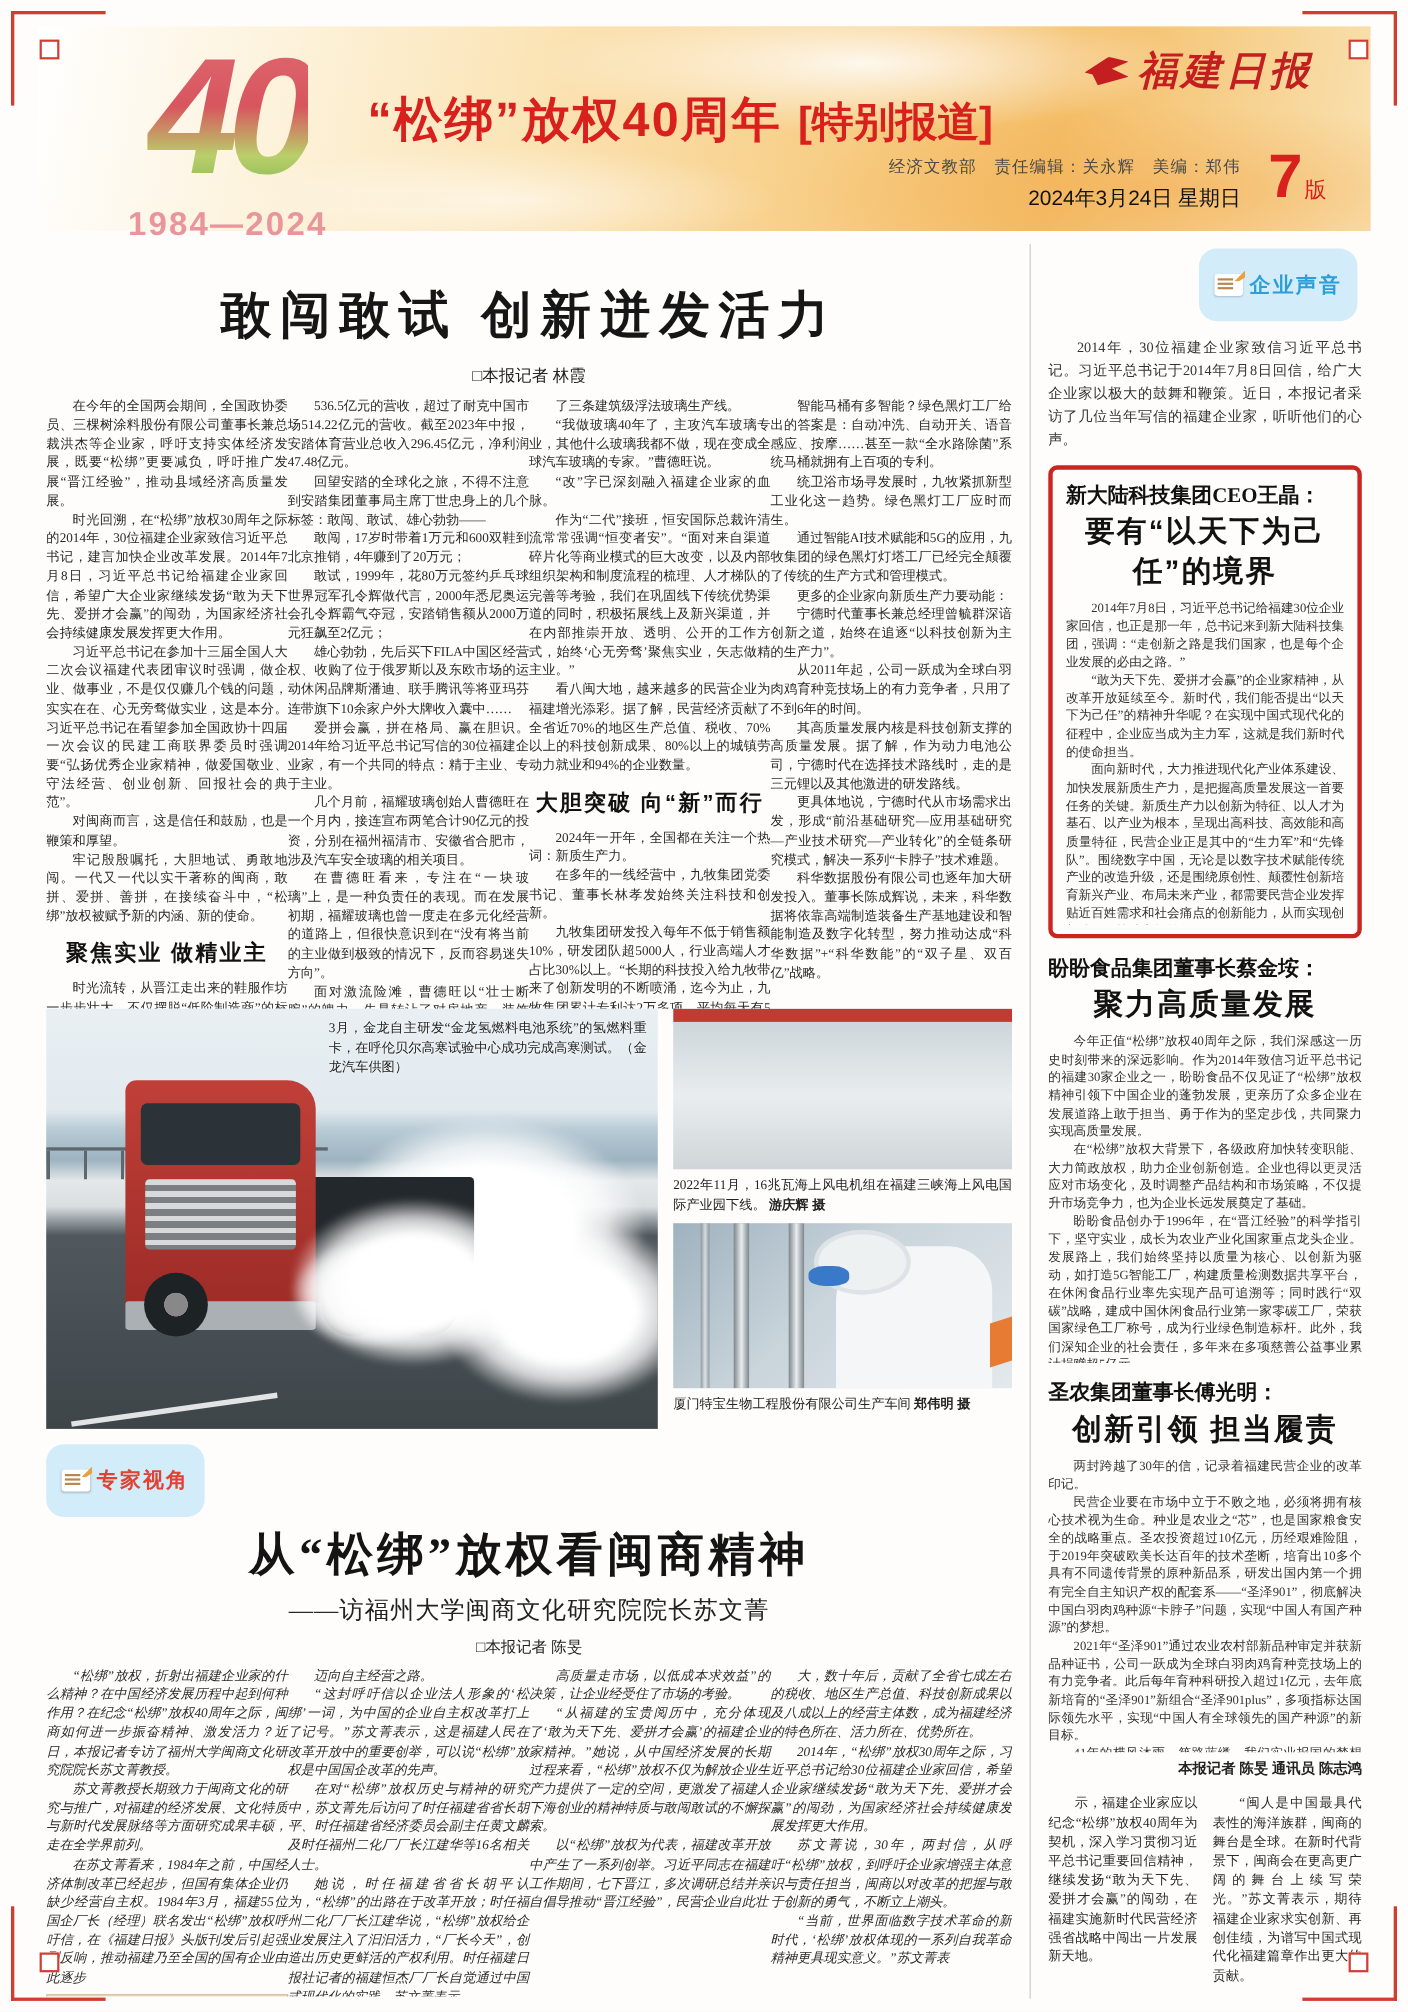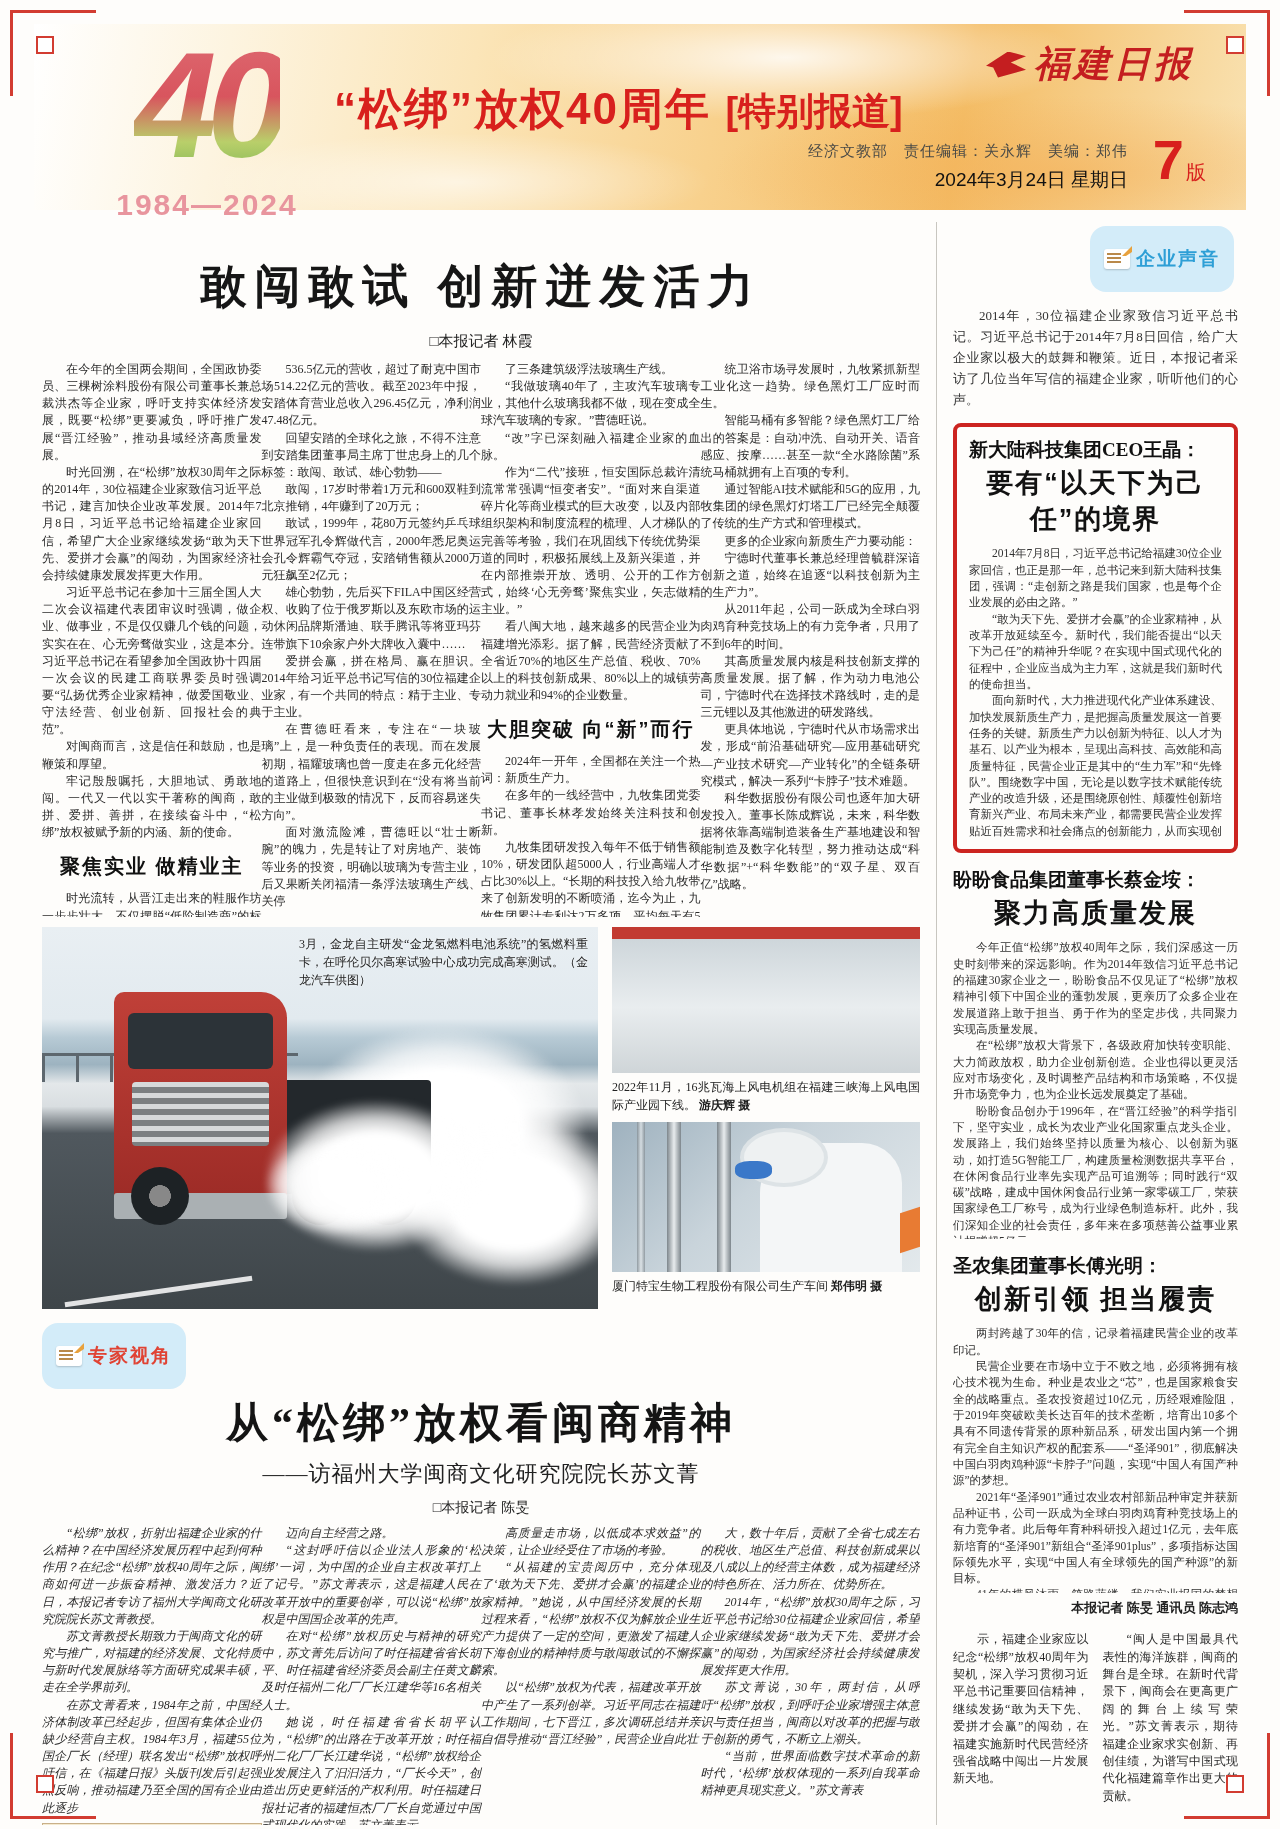--- a/index.html
+++ b/index.html
@@ -54,21 +54,21 @@
   h1.mainhead{margin:0;font-family:"Liberation Sans",sans-serif;font-size:46px;
     letter-spacing:8px;color:#161616;}
   .byline{margin:14px 0 10px;font-size:15px;color:#222;text-align:center;font-family:"Liberation Sans",sans-serif;}
   .cols{display:flex;gap:0;}
   .tcol{flex:1 1 0;min-width:0;}
   .article-cols{height:556px;overflow:hidden;margin-top:6px;}
   .para{margin:0;text-indent:2em;text-align:justify;font-size:12px;line-height:1.43;color:#2a2a2a;}
   .col-subhead{margin:12px 0 10px;text-align:center;font-family:"Liberation Sans",sans-serif;
     font-size:20px;color:#111;letter-spacing:2px;}
   
-  .photos{display:flex;gap:14px;margin-top:10px;height:382px;}
+  .photos{display:flex;gap:14px;height:382px;}
   .photo-truck{position:relative;width:556px;flex:0 0 auto;overflow:hidden;background:
     linear-gradient(180deg,#e9eff3 0%,#e2eaef 24%,#b7cad5 29%,#9db3c0 36%,#e4e8ea 41%,#d9dee1 47%,#50585e 54%,#3e4549 100%);}
   .rail{position:absolute;left:0;top:33%;width:46%;height:3px;background:#5d676e;}
   .rail:before{content:"";position:absolute;left:0;top:3px;width:100%;height:26px;
     background:repeating-linear-gradient(90deg,#5d676e 0 3px,transparent 3px 34px);}
   .cab{position:absolute;left:13%;top:17%;width:31%;height:56%;background:linear-gradient(180deg,#c04038,#9c2b26);border-radius:10px 26px 4px 4px;}
   .cab .win{position:absolute;left:8%;top:10%;width:84%;height:26%;background:#2c3338;border-radius:6px;}
   .cab .grille{position:absolute;left:10%;top:42%;width:80%;height:30%;
     background:repeating-linear-gradient(180deg,#d7d9da 0 5px,#7c7f81 5px 11px);border-radius:4px;}
   .cab .bumper{position:absolute;left:0;bottom:-6%;width:100%;height:12%;background:#aab0b3;border-radius:3px;}
@@ -185,37 +185,38 @@
             <h3 class="col-subhead">聚焦实业 做精业主</h3>
             <p class="para">时光流转，从晋江走出来的鞋服作坊一步步壮大，不仅摆脱“低阶制造商”的标签，还能与国际运动顶尖品牌掰手腕。</p>
           </div>
           <div class="tcol">
             <p class="para">536.5亿元的营收，超过了耐克中国市场514.22亿元的营收。截至2023年中报，安踏体育营业总收入296.45亿元，净利润47.48亿元。</p>
             <p class="para">回望安踏的全球化之旅，不得不注意到安踏集团董事局主席丁世忠身上的几个标签：敢闯、敢试、雄心勃勃——</p>
             <p class="para">敢闯，17岁时带着1万元和600双鞋到北京推销，4年赚到了20万元；</p>
             <p class="para">敢试，1999年，花80万元签约乒乓球世界冠军孔令辉做代言，2000年悉尼奥运会孔令辉霸气夺冠，安踏销售额从2000万元狂飙至2亿元；</p>
             <p class="para">雄心勃勃，先后买下FILA中国区经营权、收购了位于俄罗斯以及东欧市场的运动休闲品牌斯潘迪、联手腾讯等将亚玛芬连带旗下10余家户外大牌收入囊中……</p>
             <p class="para">爱拼会赢，拼在格局、赢在胆识。2014年给习近平总书记写信的30位福建企业家，有一个共同的特点：精于主业、专于主业。</p>
+            <p class="para">几个月前，福耀玻璃创始人曹德旺在一个月内，接连宣布两笔合计90亿元的投资，分别在福州福清市、安徽省合肥市，涉及汽车安全玻璃的相关项目。</p>
             <p class="para">在曹德旺看来，专注在“一块玻璃”上，是一种负责任的表现。而在发展初期，福耀玻璃也曾一度走在多元化经营的道路上，但很快意识到在“没有将当前的主业做到极致的情况下，反而容易迷失方向”。</p>
             <p class="para">面对激流险滩，曹德旺以“壮士断腕”的魄力，先是转让了对房地产、装饰等业务的投资，明确以玻璃为专营主业，后又果断关闭福清一条浮法玻璃生产线、关停</p>
           </div>
           <div class="tcol">
             <p class="para">了三条建筑级浮法玻璃生产线。</p>
             <p class="para">“我做玻璃40年了，主攻汽车玻璃专业，其他什么玻璃我都不做，现在变成全球汽车玻璃的专家。”曹德旺说。</p>
             <p class="para">“改”字已深刻融入福建企业家的血脉。</p>
             <p class="para">作为“二代”接班，恒安国际总裁许清流常常强调“恒变者安”。“面对来自渠道碎片化等商业模式的巨大改变，以及内部组织架构和制度流程的梳理、人才梯队的完善等考验，我们在巩固线下传统优势渠道的同时，积极拓展线上及新兴渠道，并在内部推崇开放、透明、公开的工作方式，始终‘心无旁骛’聚焦实业，矢志做精主业。”</p>
             <p class="para">看八闽大地，越来越多的民营企业为福建增光添彩。据了解，民营经济贡献了全省近70%的地区生产总值、税收、70%以上的科技创新成果、80%以上的城镇劳动力就业和94%的企业数量。</p>
             <h3 class="col-subhead">大胆突破 向“新”而行</h3>
             <p class="para">2024年一开年，全国都在关注一个热词：新质生产力。</p>
             <p class="para">在多年的一线经营中，九牧集团党委书记、董事长林孝发始终关注科技和创新。</p>
             <p class="para">九牧集团研发投入每年不低于销售额10%，研发团队超5000人，行业高端人才占比30%以上。“长期的科技投入给九牧带来了创新发明的不断喷涌，迄今为止，九牧集团累计专利达2万多项，平均每天有5项专利问世，主导制定国际标准27项、国家标准180多项。”林孝发说。</p>
           </div>
           <div class="tcol">
+            <p class="para">智能马桶有多智能？绿色黑灯工厂给出的答案是：自动冲洗、自动开关、语音感应、按摩……甚至一款“全水路除菌”系统马桶就拥有上百项的专利。</p>
             <p class="para">统卫浴市场寻发展时，九牧紧抓新型工业化这一趋势。绿色黑灯工厂应时而生。</p>
-            <p class="para">智能马桶有多智能？绿色黑灯工厂给出的答案是：自动冲洗、自动开关、语音感应、按摩……甚至一款“全水路除菌”系统马桶就拥有上百项的专利。</p>
             <p class="para">通过智能AI技术赋能和5G的应用，九牧集团的绿色黑灯灯塔工厂已经完全颠覆了传统的生产方式和管理模式。</p>
             <p class="para">更多的企业家向新质生产力要动能：</p>
             <p class="para">宁德时代董事长兼总经理曾毓群深谙创新之道，始终在追逐“以科技创新为主的生产力”。</p>
             <p class="para">从2011年起，公司一跃成为全球白羽肉鸡育种竞技场上的有力竞争者，只用了不到6年的时间。</p>
             <p class="para">其高质量发展内核是科技创新支撑的高质量发展。据了解，作为动力电池公司，宁德时代在选择技术路线时，走的是三元锂以及其他激进的研发路线。</p>
             <p class="para">更具体地说，宁德时代从市场需求出发，形成“前沿基础研究—应用基础研究—产业技术研究—产业转化”的全链条研究模式，解决一系列“卡脖子”技术难题。</p>
             <p class="para">科华数据股份有限公司也逐年加大研发投入。董事长陈成辉说，未来，科华数据将依靠高端制造装备生产基地建设和智能制造及数字化转型，努力推动达成“科华数据”+“科华数能”的“双子星、双百亿”战略。</p>
           </div>
         </div>
 

